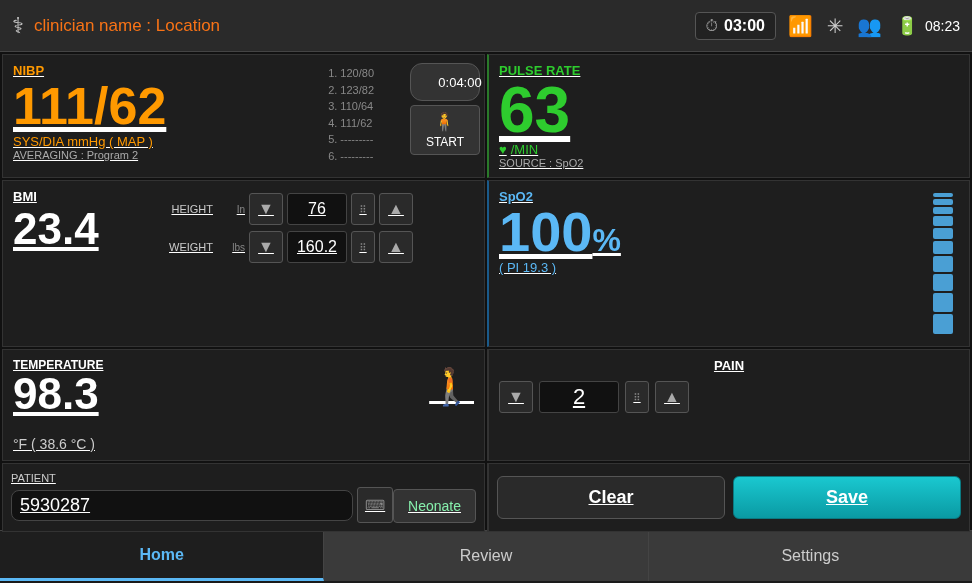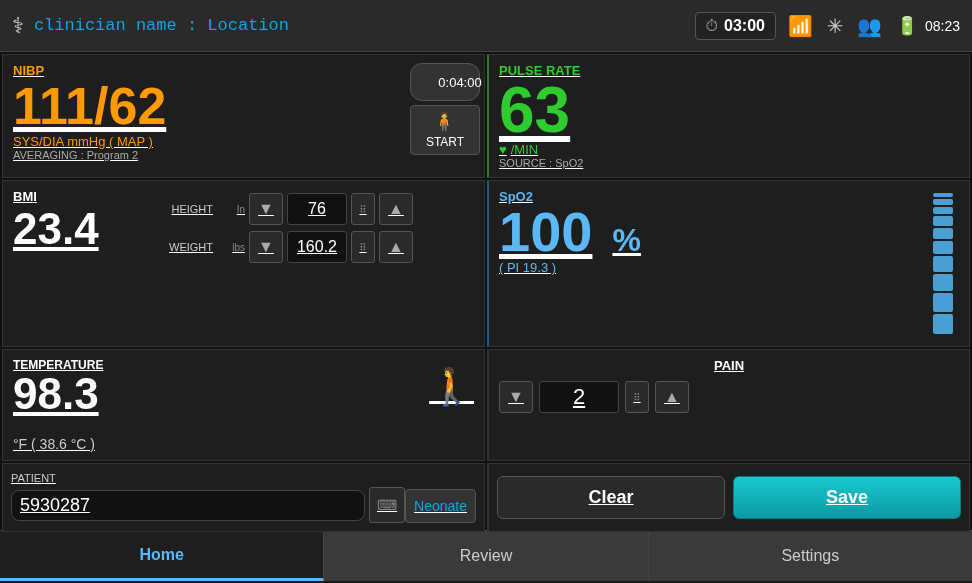--- a/index.html
+++ b/index.html
@@ -20,24 +20,23 @@
       height: 52px;
       padding: 0 12px;
       border-bottom: 1px solid #444;
     }
     .header-logo {
       color: #ccc;
       font-size: 22px;
       margin-right: 10px;
     }
     .header-title {
-      color: #0ea5e9;
+      color: #f97316;
       font-size: 17px;
       flex: 1;
-      font-family: Liberation Mono, monospace;
     }
     .header-clock {
       display: flex;
       align-items: center;
       background: #222;
       border: 1px solid #555;
       border-radius: 4px;
       padding: 4px 10px;
       margin-right: 12px;
     }
@@ -398,23 +397,23 @@
       align-items: center;
       justify-content: center;
       cursor: pointer;
       color: #888;
       font-size: 14px;
     }
     .neonate-btn {
       background: #333;
       border: 1px solid #555;
       border-radius: 4px;
-      color: #0ea5e9;
+      color: #86efac;
       font-size: 14px;
-      padding: 8px 8px;
+      padding: 8px 14px;
       cursor: pointer;
       white-space: nowrap;
     }
 
     
     .action-panel {
       grid-column: 2;
       grid-row: 4;
       display: flex;
       align-items: center;
@@ -501,20 +500,28 @@
   </div>
 </div>
 
 <div class="main">
 
   <div class="panel nibp-panel">
     <div class="nibp-label">NIBP</div>
     <div class="nibp-value">111/62</div>
     <div class="nibp-unit">SYS/DIA mmHg ( MAP )</div>
     <div class="nibp-averaging">AVERAGING : Program 2</div>
+    <div class="nibp-history">
+      <div>1. 120/80</div>
+      <div>2. 123/82</div>
+      <div>3. 110/64</div>
+      <div>4. 111/62</div>
+      <div>5. ---------</div>
+      <div>6. ---------</div>
+    </div>
     <div class="nibp-controls">
       <button class="nibp-timer-btn">0:04:00</button>
       <button class="nibp-start-btn">
         <span class="start-person-icon">🧍</span>
         <span>START</span>
       </button>
     </div>
   </div>
 
   <div class="panel pulse-panel">
@@ -560,21 +567,21 @@
         <button class="spinner-btn">
             <span class="chevron-up"></span>
           </button>
       </div>
     </div>
   </div>
 
   <div class="panel spo2-panel">
     <div class="spo2-left">
       <div class="spo2-label">SpO2</div>
-      <div style="display:flex;align-items:baseline;gap:20px;">
+      <div style="display:flex;align-items:baseline;gap:0;">
         <span class="spo2-value">100</span>
         <span class="spo2-value" style="font-size:32px;">%</span>
       </div>
       <div class="spo2-pi">( PI 19.3 )</div>
     </div>
     <div class="spo2-bar" id="spo2-bar">
     <div class="spo2-bar-segment" style="height: 4px;"></div>
         <div class="spo2-bar-segment" style="height: 6px;"></div>
         <div class="spo2-bar-segment" style="height: 7px;"></div>
         <div class="spo2-bar-segment" style="height: 10px;"></div>

